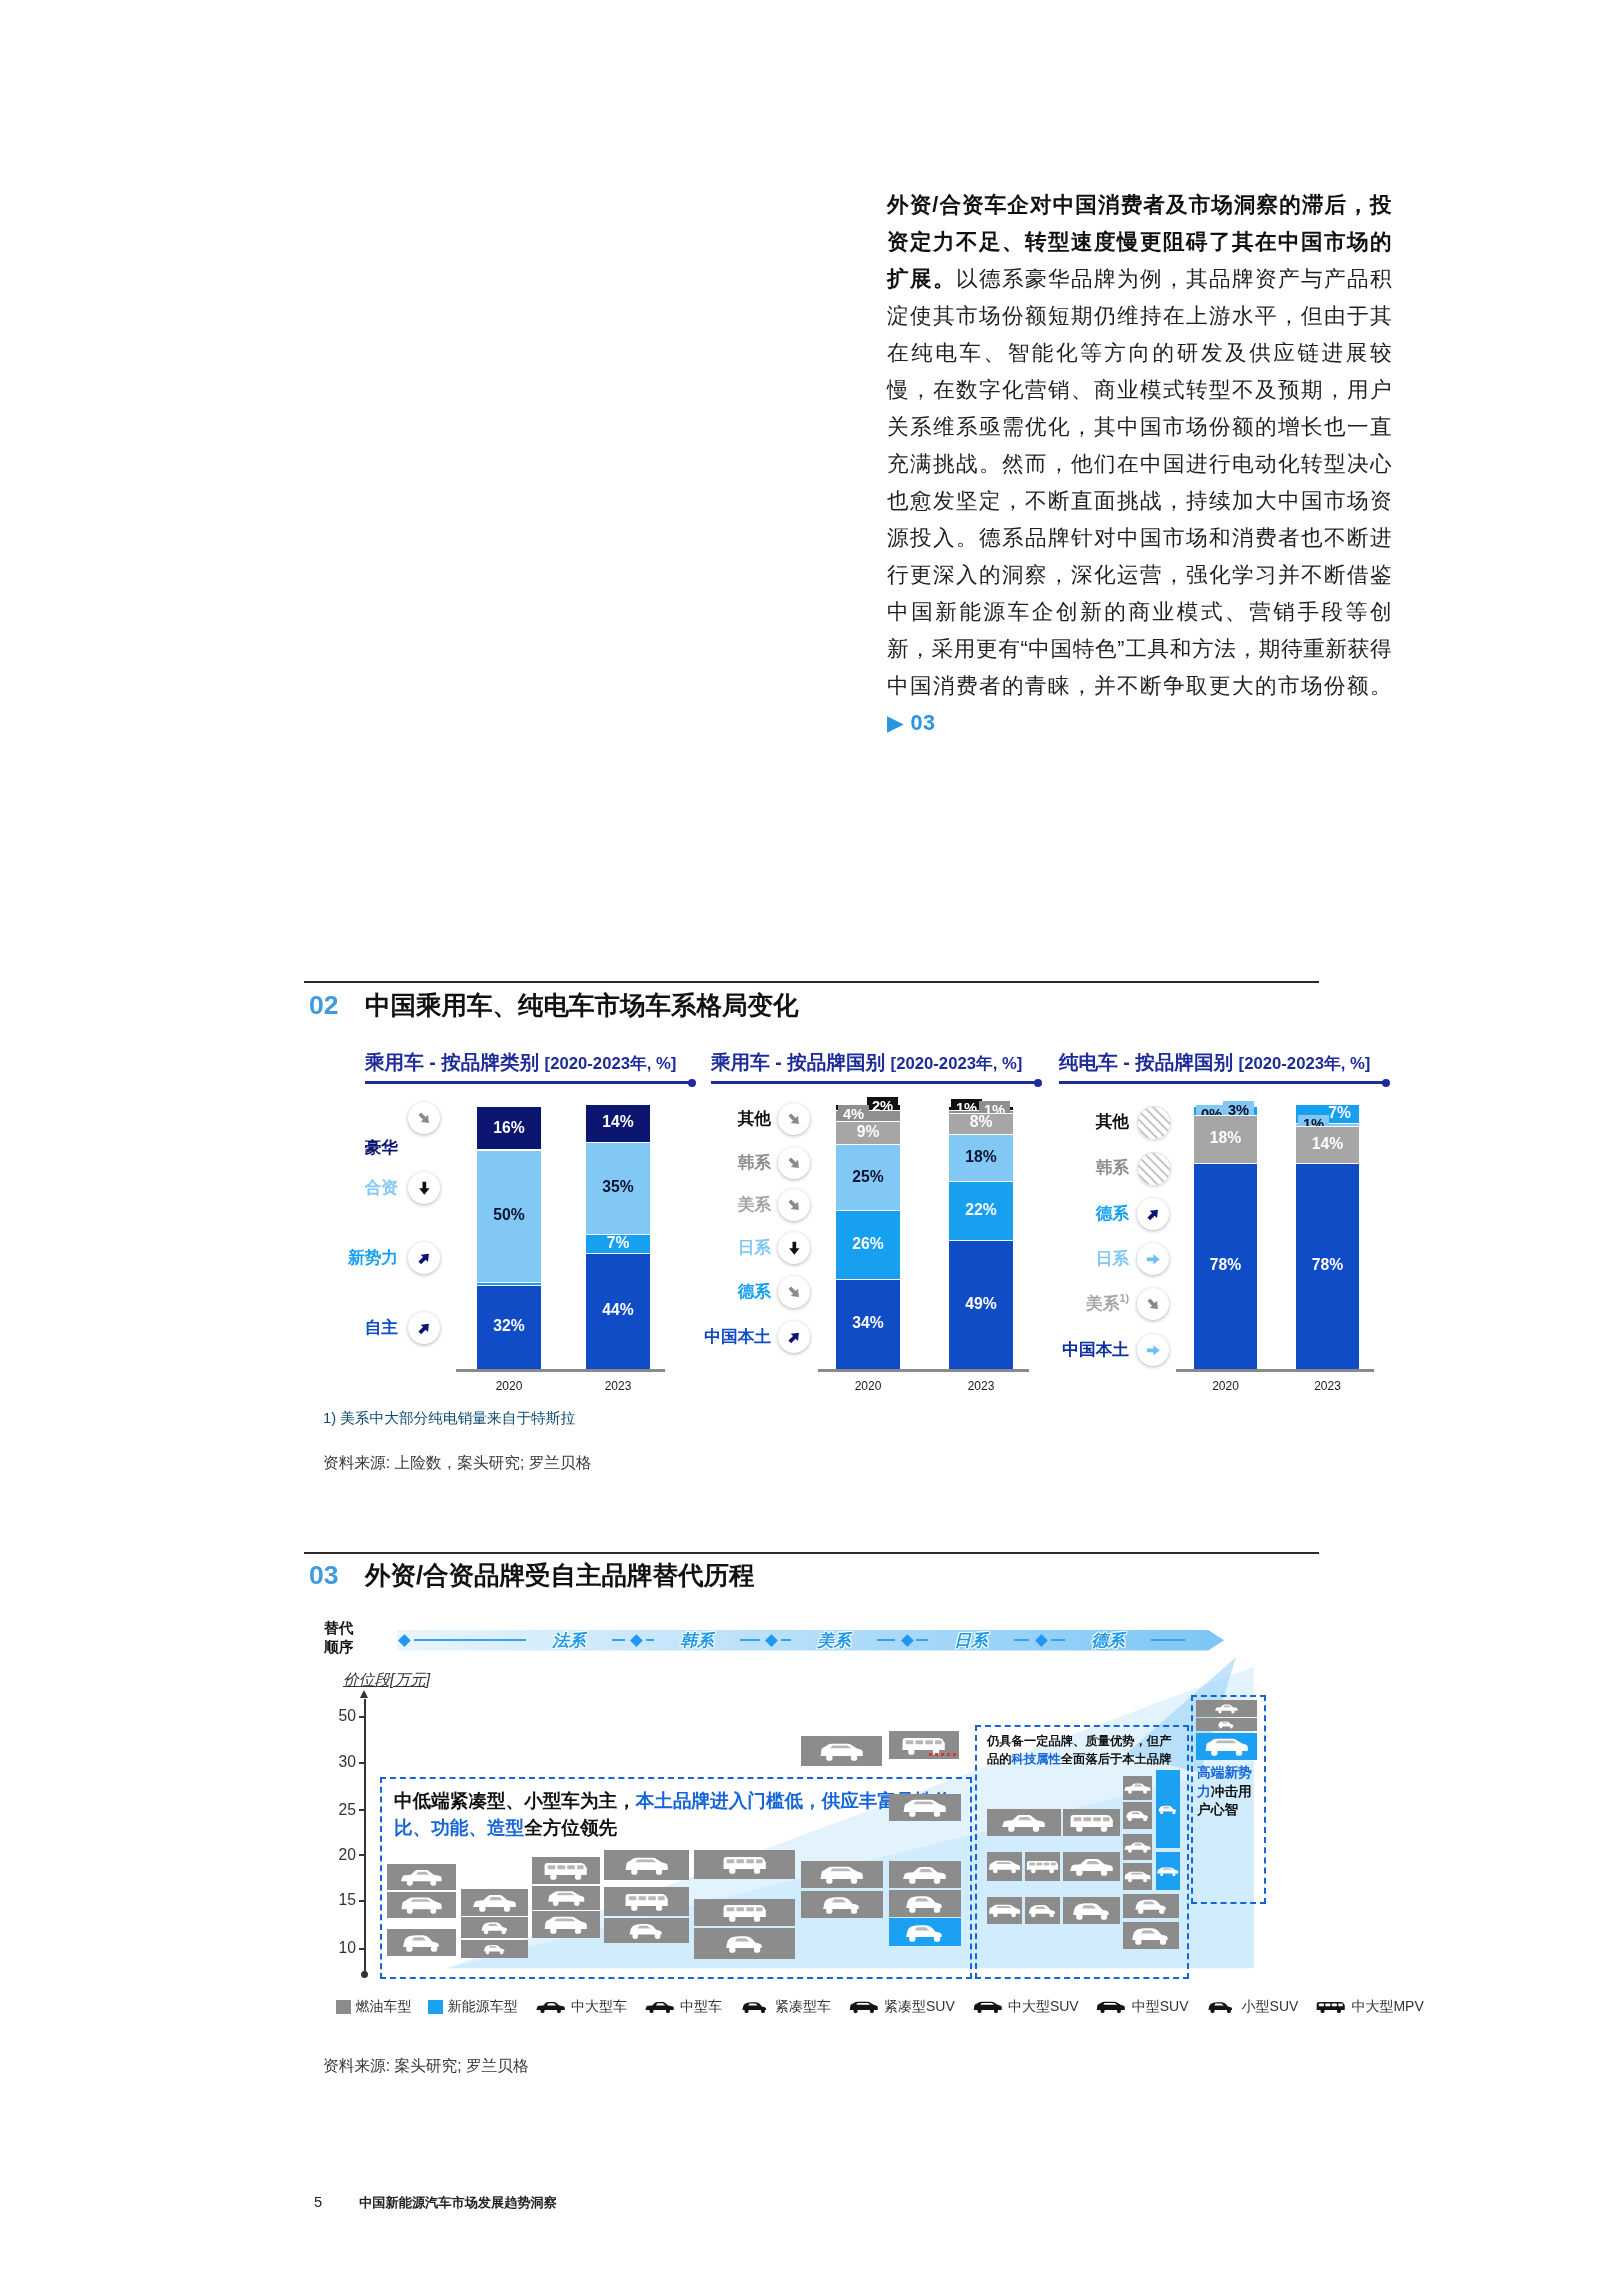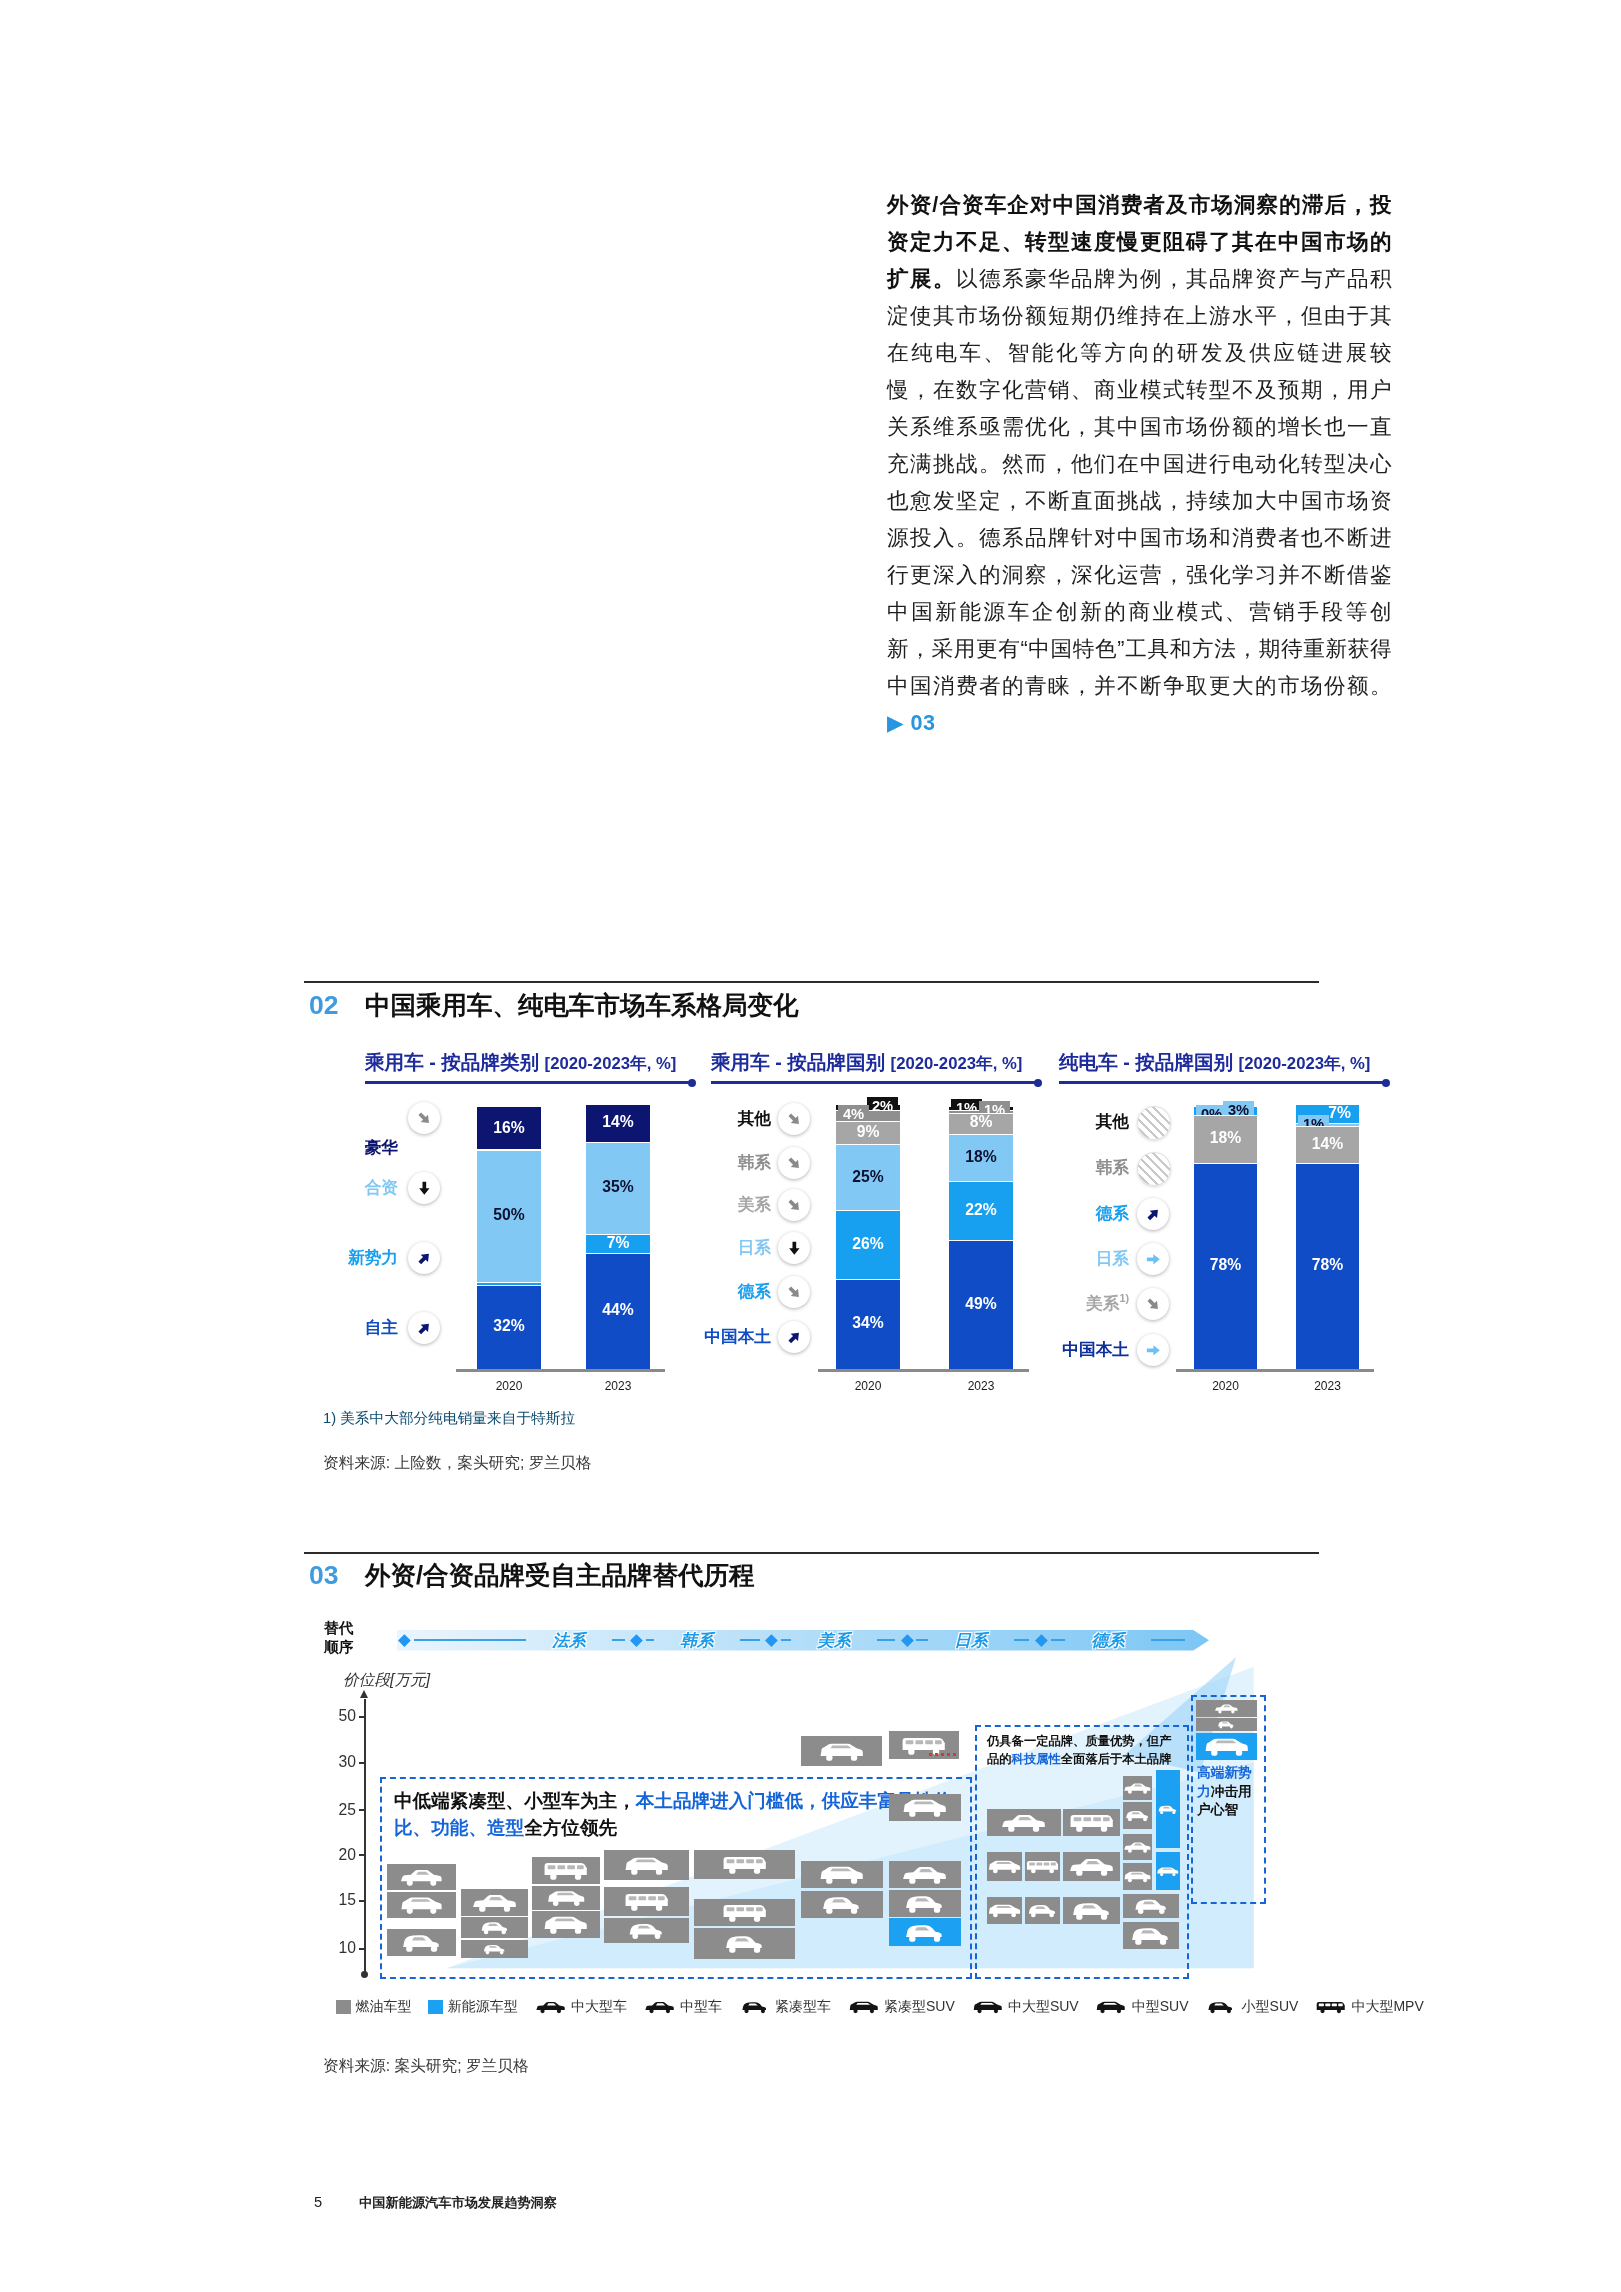--- a/index.html
+++ b/index.html
@@ -44,21 +44,21 @@
            text-shadow:1px 1px 0 #fff,-1px -1px 0 #fff,1px -1px 0 #fff,-1px 1px 0 #fff;white-space:nowrap;}
   .bandline{position:absolute;height:2px;background:#3aa0e8;}
   .d3legend{position:absolute;display:flex;align-items:center;gap:16.7px;font-size:14px;color:#333;white-space:nowrap;}
   .d3legend .it{display:flex;align-items:center;gap:4.9px;}
   .sw{width:14.7px;height:14.7px;display:inline-block;}
   .footer{position:absolute;font-size:14.7px;color:#222;}
   .footer .ttl{font-size:13.2px;font-weight:bold;margin-left:37px;}
   .axis-v{position:absolute;width:2px;background:#333;}
   .axis-arrow{position:absolute;width:0;height:0;border-left:4.9px solid transparent;border-right:4.9px solid transparent;border-bottom:8.8px solid #333;}
   .axis-dot{position:absolute;width:6.9px;height:6.9px;border-radius:50%;background:#333;}
-  .pricelab{position:absolute;font-style:italic;font-size:15.7px;color:#333;}
+  .pricelab{position:absolute;font-style:italic;font-size:15.7px;color:#333;text-decoration:underline;}
   .orderlab{position:absolute;font-size:14.7px;font-weight:bold;color:#111;width:35px;line-height:18.6px;}
 </style>
 </head>
 <body>
 
 <div class="page">
   <div class="textcol" id="col-left" style="left:346px;top:186px;width:502px;">
     </div>
   <div class="textcol" id="col-right" style="left:887px;top:186px;width:505px;">
       <p><span class="b">外资/合资车企对中国消费者及市场洞察的滞后，投资定力不足、转型速度慢更阻碍了其在中国市场的扩展。</span><span>以德系豪华品牌为例，其品牌资产与产品积淀使其市场份额短期仍维持在上游水平，但由于其在纯电车、智能化等方向的研发及供应链进展较慢，在数字化营销、商业模式转型不及预期，用户关系维系亟需优化，其中国市场份额的增长也一直充满挑战。然而，他们在中国进行电动化转型决心也愈发坚定，不断直面挑战，持续加大中国市场资源投入。德系品牌针对中国市场和消费者也不断进行更深入的洞察，深化运营，强化学习并不断借鉴中国新能源车企创新的商业模式、营销手段等创新，采用更有“中国特色”工具和方法，期待重新获得中国消费者的青睐，并不断争取更大的市场份额。</span><span class="link"> ▶ 03</span></p>
@@ -231,21 +231,21 @@
   <div class="sec-num" style="left:309px;top:1560px;">03</div>
   <div class="sec-title" style="left:365px;top:1558px;">外资/合资品牌受自主品牌替代历程</div>
   <div class="orderlab" style="left:324px;top:1619px;">替代顺序</div>
   <div class="pricelab" style="left:343px;top:1670px;">价位段[万元]</div>
   <div id="diagram">
       <svg viewBox="0 0 1010 330" style="position: absolute; left: 333px; top: 1653px; width: 990px; height: 323px;">
         <polygon points="115,322 940,14 940,322" fill="#8ed0f8" opacity="0.25"></polygon>
 <polygon points="115,322 940,112 940,322" fill="#8ed0f8" opacity="0.2"></polygon>
 <polygon points="808,104 922,4 885,122" fill="#9bd4f8" opacity="0.6"></polygon>
       </svg>
-      <div class="band" style="left: 397px; top: 1630px; width: 812px; height: 20.6px;">
+      <div class="band" style="left: 397px; top: 1630px; width: 812px; height: 20.6px; padding-left: 15px;">
         <div class="diam" style="left: 2.9px; top: 5.9px;"></div>
         <div class="bandlab" style="left: 172px; top: -1px;">法系</div>
         <div class="bandline" style="left: 16.7px; top: 9.3px; width: 112px;"></div>
         <div class="bandline" style="left: 215px; top: 9.3px; width: 12.7px;"></div>
         <div class="diam" style="left: 235px; top: 5.9px;"></div>
         <div class="bandlab" style="left: 300px; top: -1px;">韩系</div>
         <div class="bandline" style="left: 249px; top: 9.3px; width: 7.8px;"></div>
         <div class="bandline" style="left: 343px; top: 9.3px; width: 19.6px;"></div>
         <div class="diam" style="left: 370px; top: 5.9px;"></div>
         <div class="bandlab" style="left: 437px; top: -1px;">美系</div>

